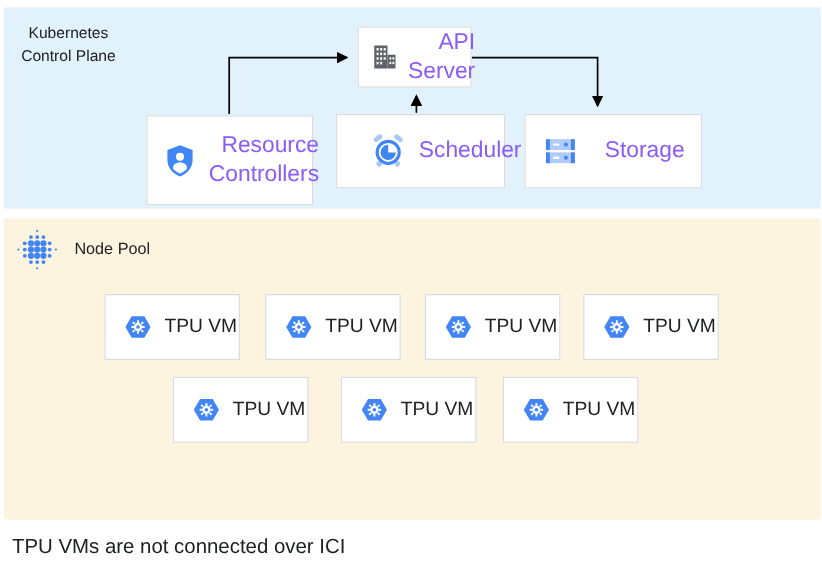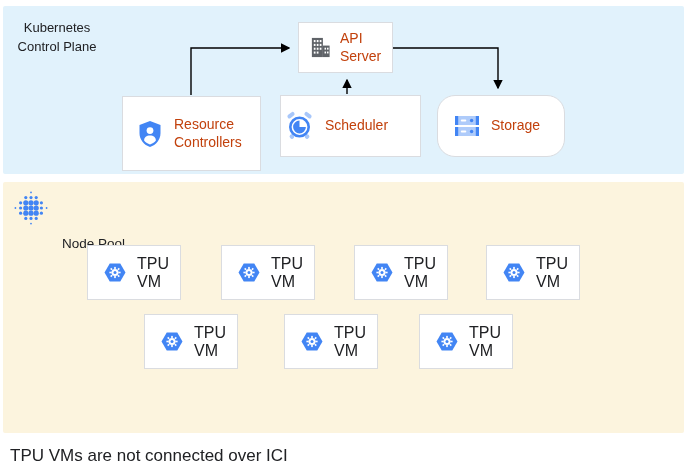--- a/index.html
+++ b/index.html
@@ -11,31 +11,31 @@
   .region-blue{left:3px;top:6px;width:681px;height:168px;background:#E1F2FC;}
   .region-yellow{left:3px;top:182px;width:681px;height:251px;background:#FCF4DE;}
   .plane-title{
     position:absolute;left:10px;top:19px;width:94px;text-align:center;
     font-size:13px;line-height:1.45;color:#202124;
   }
   .card{
     position:absolute;background:#ffffff;border:1px solid #DADCE0;
     display:flex;align-items:center;box-sizing:border-box;
   }
-  .card .lbl{font-size:14px;line-height:1.25;color:#c2410c;}
+  .card .lbl{font-size:19px;line-height:1.25;color:#8b5cf6;text-align:right;}
   .card-api{left:298px;top:22px;width:95px;height:51px;padding-left:10px;gap:8px;}
   .card-rc{left:122px;top:96px;width:139px;height:75px;padding-left:14px;gap:11px;}
-  .card-sched{left:280px;top:95px;width:141px;height:62px;padding-left:4px;gap:11px;}
-  .card-store{left:437px;top:95px;width:128px;height:62px;padding-left:16px;gap:11px;border-radius:18px;}
+  .card-sched{left:280px;top:95px;width:141px;height:62px;padding-left:28px;gap:11px;}
+  .card-store{left:437px;top:95px;width:148px;height:62px;padding-left:16px;gap:24px;}
   .tpu{
-    position:absolute;width:94px;height:55px;background:#fff;border:1px solid #DADCE0;
+    position:absolute;width:113px;height:55px;background:#fff;border:1px solid #DADCE0;
     display:flex;align-items:center;padding-left:16px;gap:11px;box-sizing:border-box;
   }
   .np-icon{position:absolute;left:12px;top:189px;}
-  .np-label{position:absolute;left:62px;top:200px;font-size:13.5px;color:#202124;margin-top:36px;}
+  .np-label{position:absolute;left:62px;top:200px;font-size:13.5px;color:#202124;}
   .caption{position:absolute;left:10px;top:446px;font-size:17px;color:#202124;}
   .arrows{position:absolute;left:0;top:0;pointer-events:none;}
   .icon{flex:0 0 auto;display:block;}
 </style>
 </head>
 <body>
 
 <div class="canvas">
 
   <div class="region region-blue"></div>

